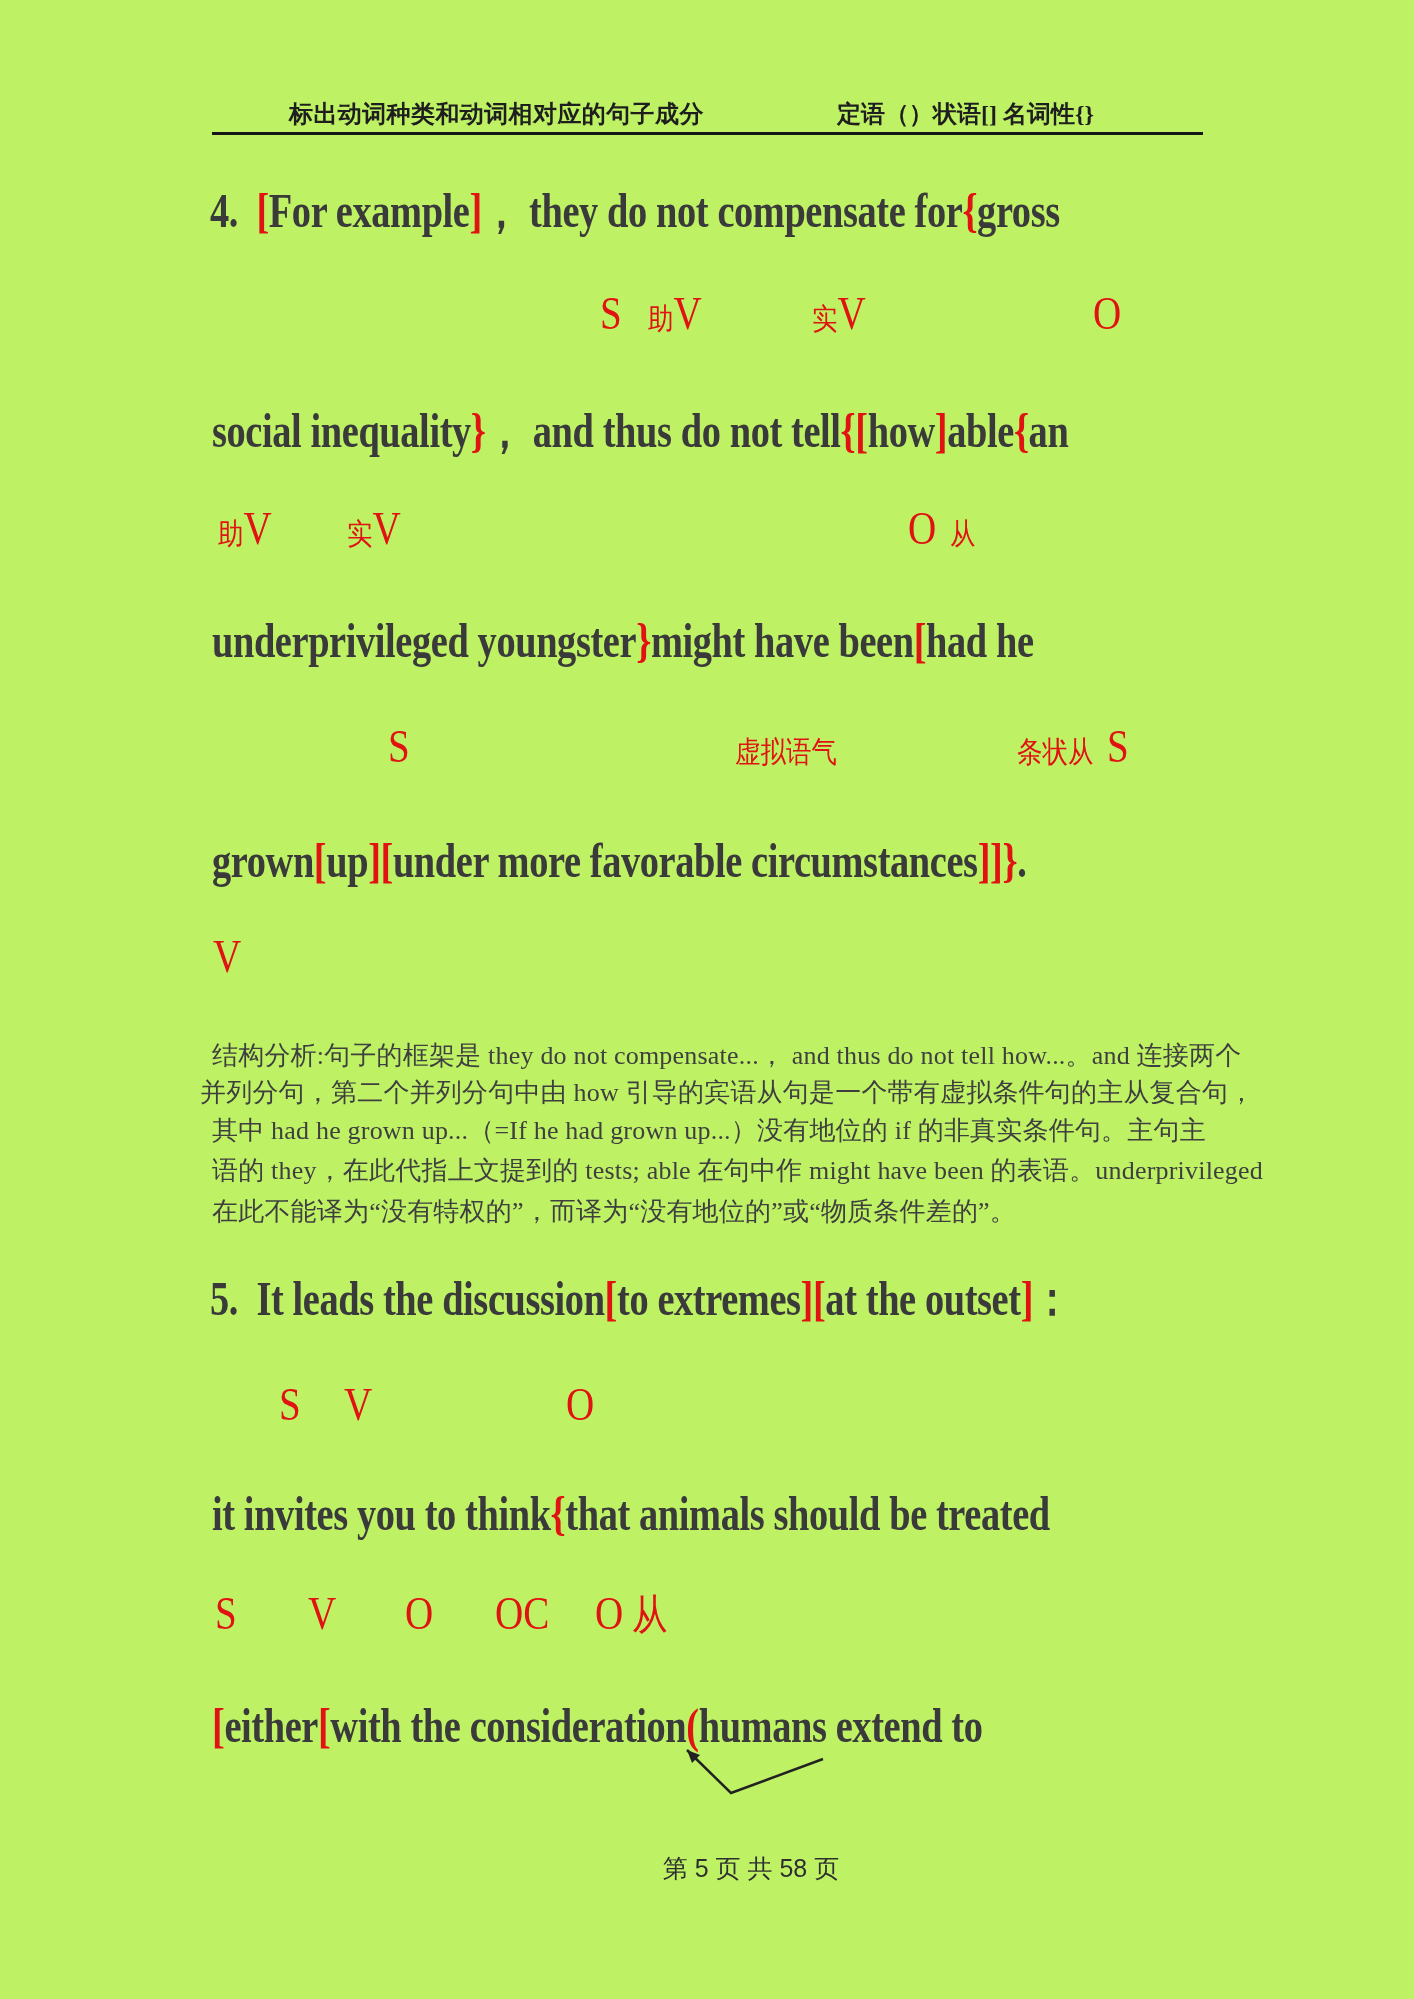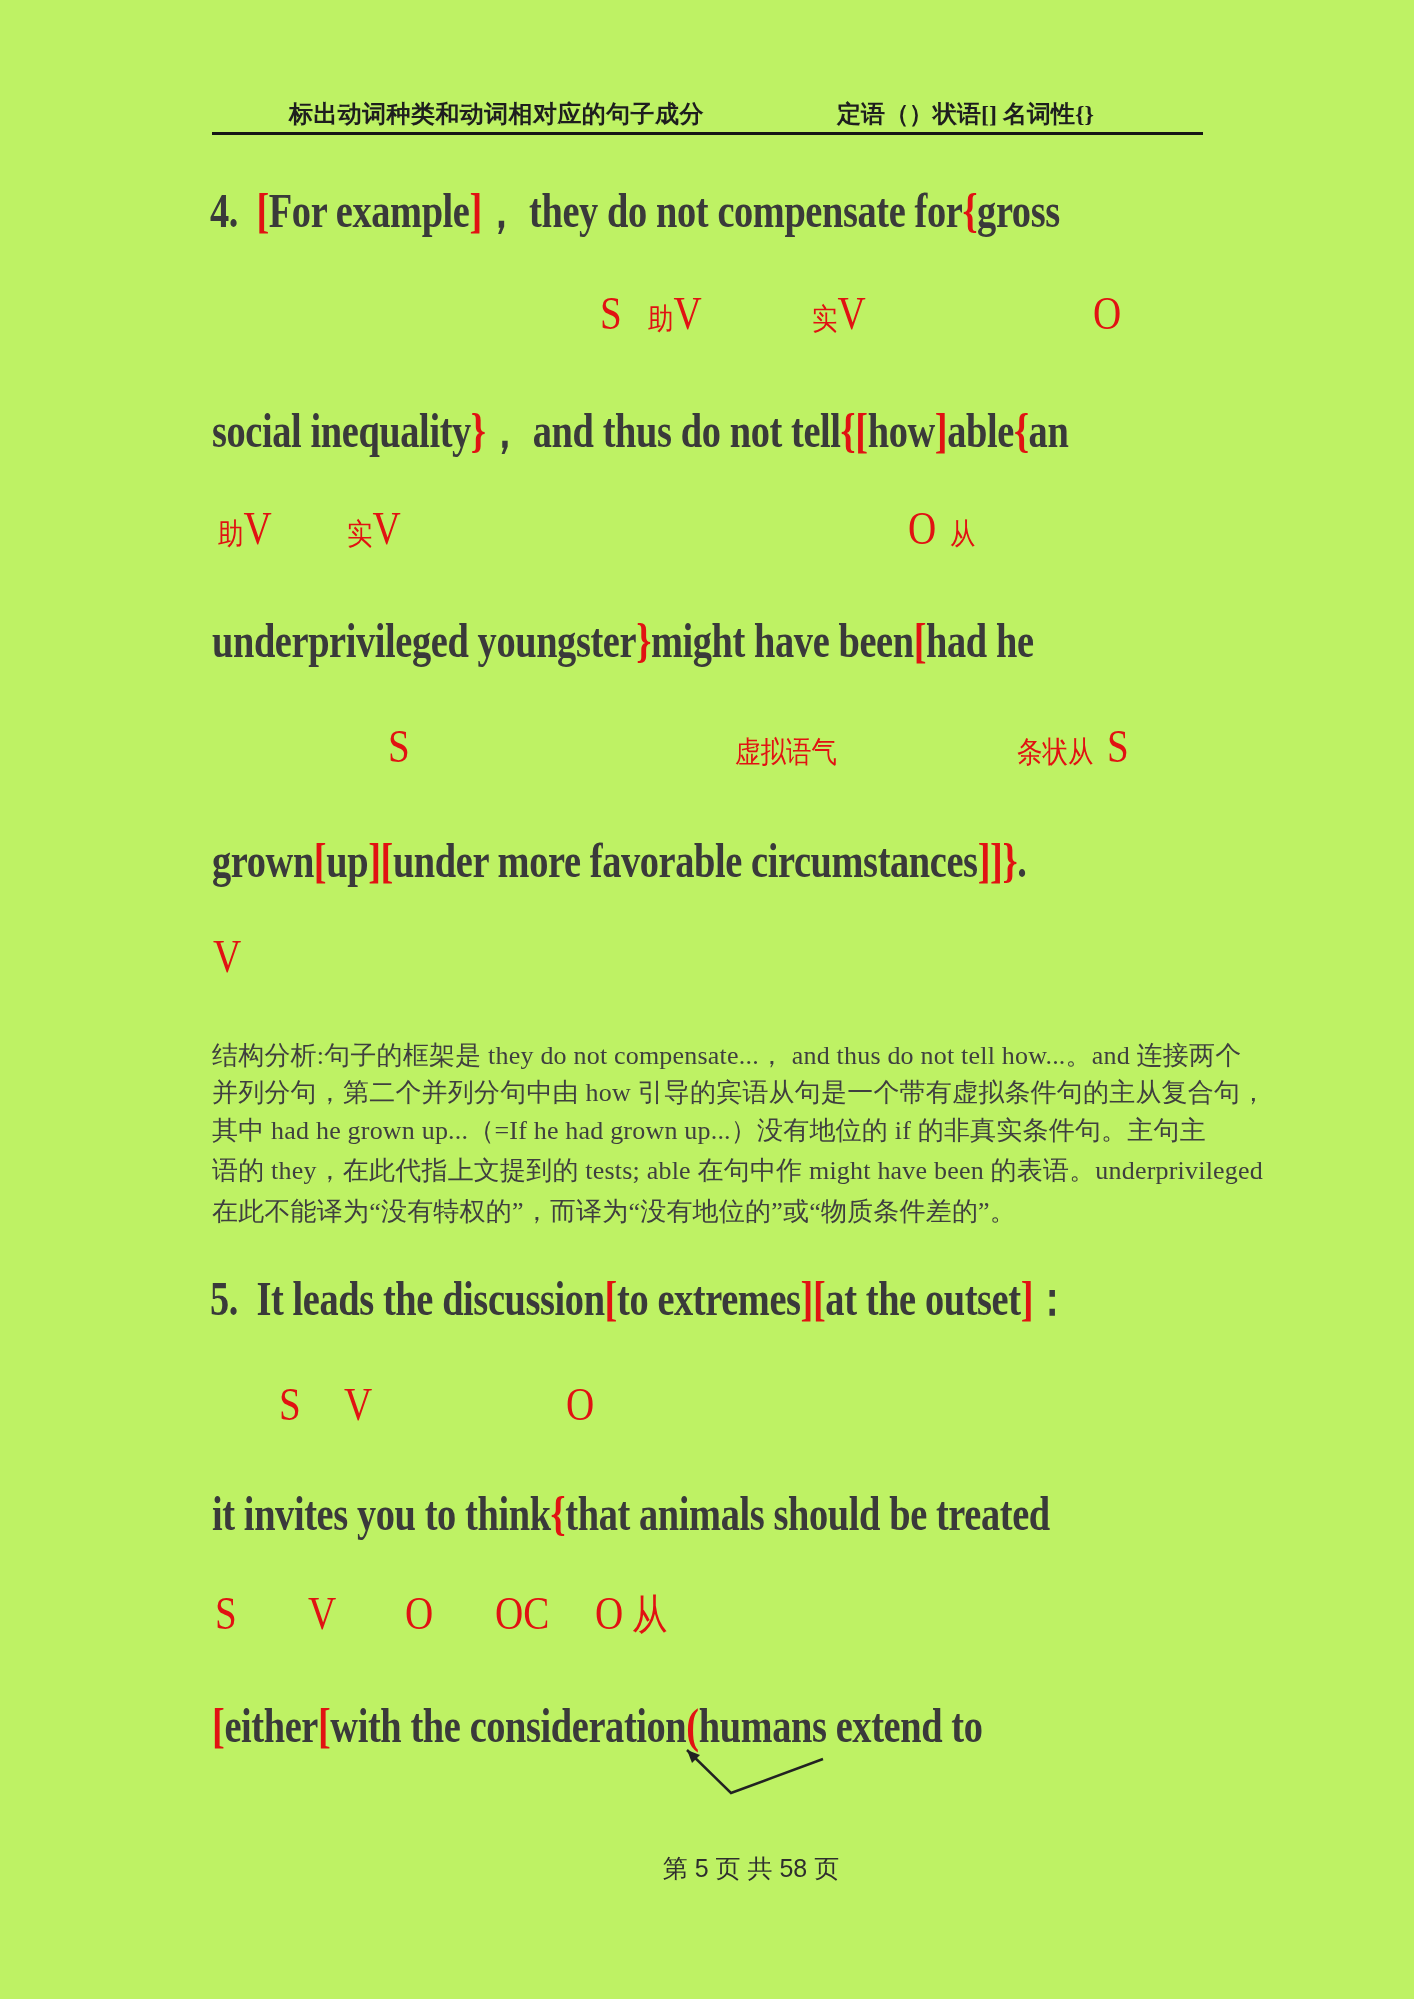--- a/index.html
+++ b/index.html
@@ -77,21 +77,21 @@
       <div class="row sent" style="top: 837px;">
         <span class="item" style="left: 212px;"><span class="k-b">grown</span><span class="k-r">[</span><span class="k-b">up</span><span class="k-r">][</span><span class="k-b">under more favorable circumstances</span><span class="k-r">]]}</span><span class="k-b">.</span></span>
       </div>
       <div class="row ann" style="top: 934px;">
         <span class="item" style="left: 213px;"><span class="k-L">V</span></span>
       </div>
       <div class="row para" style="top: 1043px;">
         <span class="item" style="left: 212px;"><span class="k-p">结构分析:句子的框架是 they do not compensate...， and thus do not tell how...。and 连接两个</span></span>
       </div>
       <div class="row para" style="top: 1080px;">
-        <span class="item" style="left: 212px;"><span class="k-p">并列分句，第二个并列分句中由 how 引导的宾语从句是一个带有虚拟条件句的主从复合句，</span></span>
+        <span class="item" style="left: 200px;"><span class="k-p">并列分句，第二个并列分句中由 how 引导的宾语从句是一个带有虚拟条件句的主从复合句，</span></span>
       </div>
       <div class="row para" style="top: 1118px;">
         <span class="item" style="left: 212px;"><span class="k-p">其中 had he grown up...（=If he had grown up...）没有地位的 if 的非真实条件句。主句主</span></span>
       </div>
       <div class="row para" style="top: 1158px;">
         <span class="item" style="left: 212px; text-align: right;"><span class="k-p">语的 they，在此代指上文提到的 tests; able 在句中作 might have been 的表语。underprivileged</span></span>
       </div>
       <div class="row para" style="top: 1199px;">
         <span class="item" style="left: 212px;"><span class="k-p">在此不能译为“没有特权的”，而译为“没有地位的”或“物质条件差的”。</span></span>
       </div>

